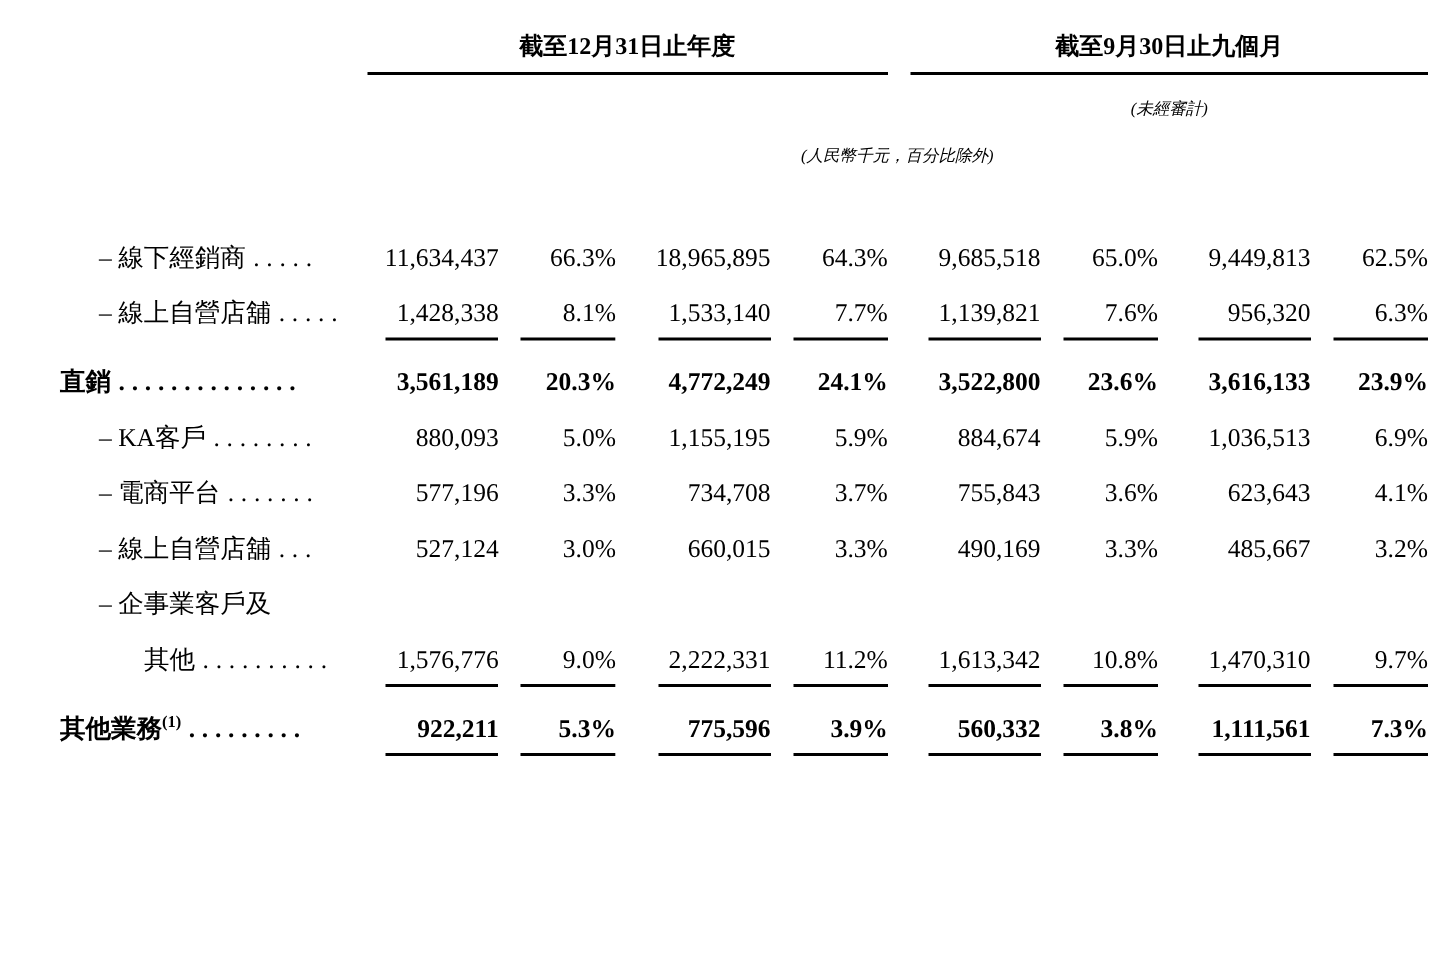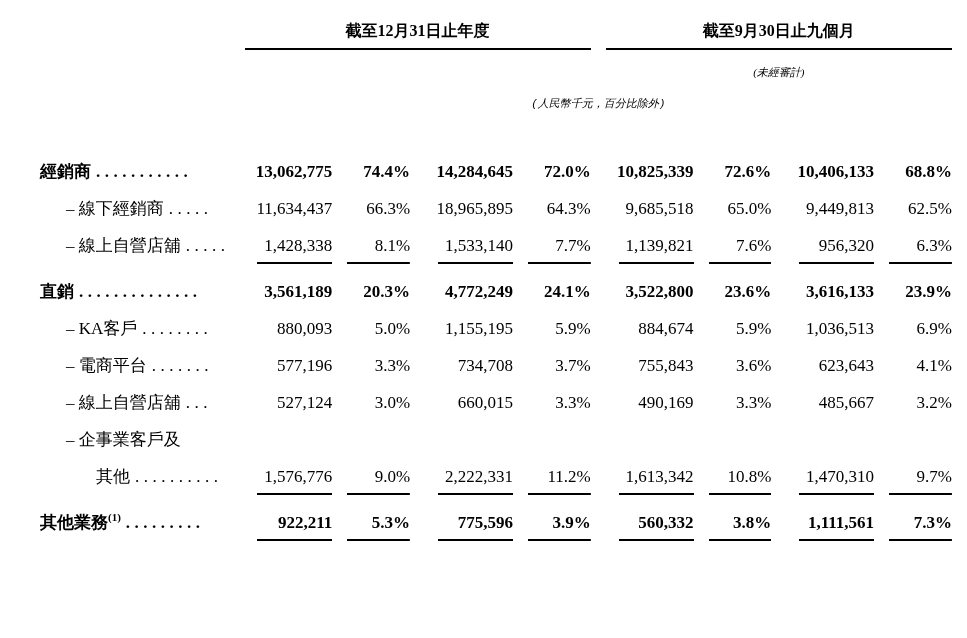--- a/index.html
+++ b/index.html
@@ -25,21 +25,21 @@
   
   tr.h1 td, tr.h2 td { height: 36px; vertical-align: bottom; }
   td.grp, td.yr {
     text-align: center;
     font-weight: bold;
     font-size: 16px;
     padding-bottom: 6px;
   }
   td.hrule { border-bottom: 2px solid #000; }
   tr.h3 td { height: 30px; vertical-align: bottom; }
-  tr.h4 td { height: 31px; vertical-align: bottom; font-family: Liberation Mono, monospace; }
+  tr.h4 td { height: 31px; vertical-align: bottom; }
   td.note { text-align: center; font-style: italic; font-size: 11px; }
   tr.hgap td { height: 42px; }
   tr.gap td { height: 9px; }
 
   
   tr.row td { height: 37px; vertical-align: middle; font-size: 17px; }
   tr.row.bold td { font-weight: bold; }
   td.lbl { text-align: left; }
   td.amt, td.pct { text-align: right; }
   .ind0 { padding-left: 0; }
@@ -92,31 +92,20 @@
       </tr>
       <tr class="h4">
         <td></td>
         <td class="note" colspan="8">(人民幣千元，百分比除外)</td>
       </tr>
       <tr class="hgap">
         <td colspan="9"></td>
       </tr>
     </thead>
     <tbody id="rows">
-        <tr class="row bold">
-          <td class="lbl ind0"><span>經銷商</span><span class="dots">...........</span></td>
-          <td class="amt">13,062,775</td>
-          <td class="pct">74.4%</td>
-          <td class="amt">14,284,645</td>
-          <td class="pct">72.0%</td>
-          <td class="amt">10,825,339</td>
-          <td class="pct">72.6%</td>
-          <td class="amt">10,406,133</td>
-          <td class="pct">68.8%</td>
-        </tr>
         <tr class="row">
           <td class="lbl ind1"><span>– 線下經銷商</span><span class="dots">.....</span></td>
           <td class="amt">11,634,437</td>
           <td class="pct">66.3%</td>
           <td class="amt">18,965,895</td>
           <td class="pct">64.3%</td>
           <td class="amt">9,685,518</td>
           <td class="pct">65.0%</td>
           <td class="amt">9,449,813</td>
           <td class="pct">62.5%</td>

